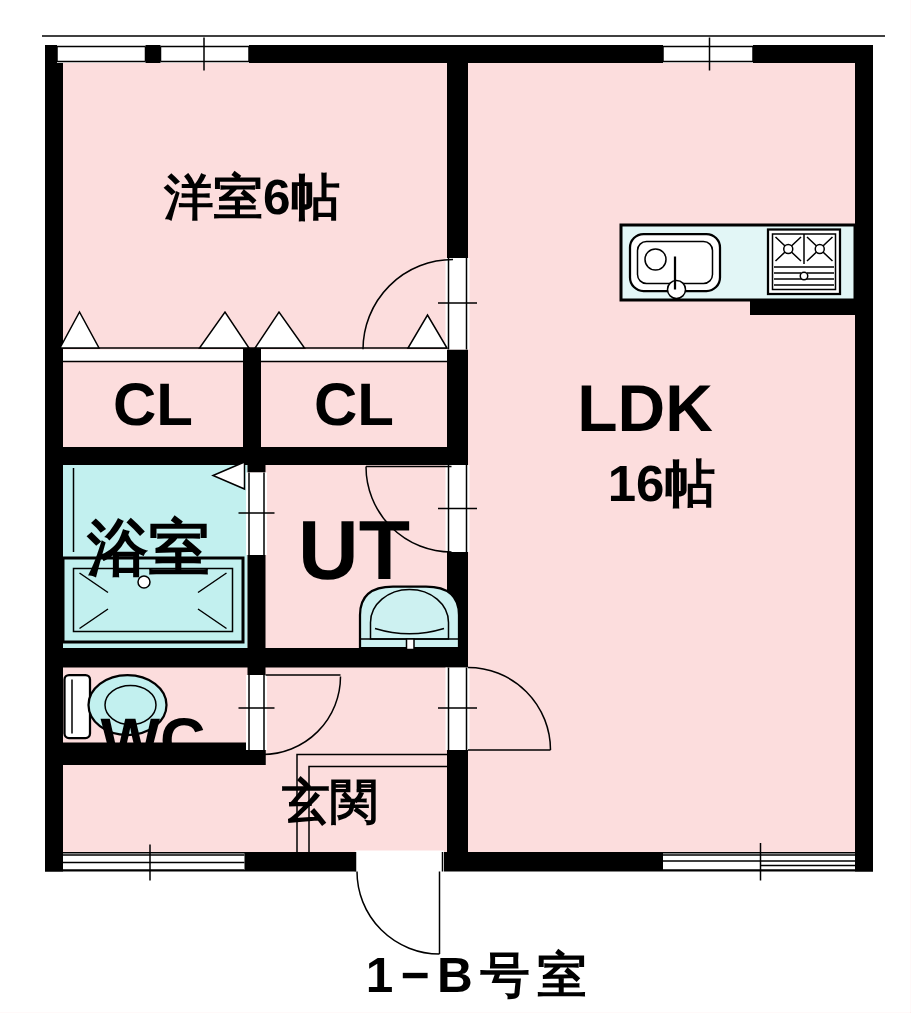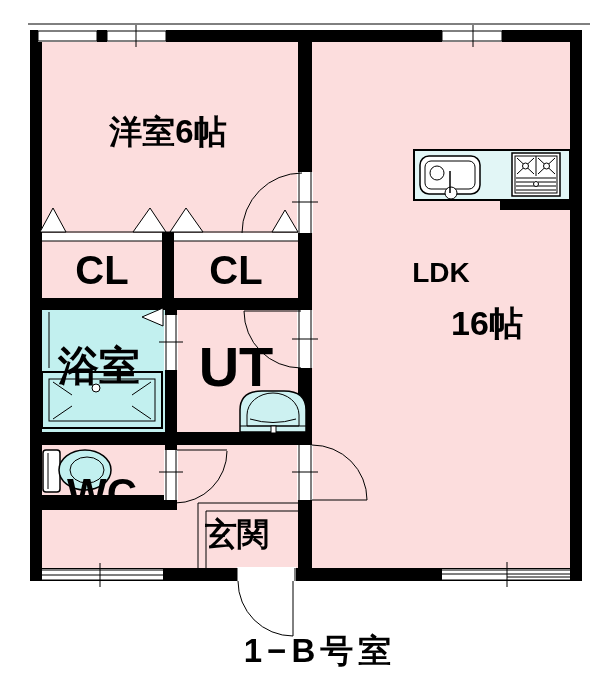--- a/index.html
+++ b/index.html
@@ -18,26 +18,26 @@
   .s15{stroke:var(--line,#000);stroke-width:1.5;}
   .s2{stroke:var(--line,#000);stroke-width:2;}
   .nf{fill:none;}
   .label{
     position:absolute;transform:translate(-50%,-50%);
     color:#000;font-weight:bold;white-space:nowrap;line-height:1;
   }
   .lbl-yoshitsu{left:168px;top:131px;font-size:33px;}
   .lbl-cl-left{left:102px;top:270px;font-size:40px;}
   .lbl-cl-right{left:236px;top:270px;font-size:40px;}
-  .lbl-ldk{left:441px;top:273px;font-size:28px;}
-  .lbl-ldk-size{left:441px;top:323px;font-size:34px;margin-left:46px;}
+  .lbl-ldk{left:430px;top:273px;font-size:44px;}
+  .lbl-ldk-size{left:441px;top:323px;font-size:34px;}
   .lbl-bath{left:99px;top:366px;font-size:41px;}
   .lbl-ut{left:236px;top:367px;font-size:56px;}
   .lbl-wc{left:102px;top:470px;font-size:42px;margin-top:24px;}
-  .lbl-genkan{left:237px;top:534px;font-size:32px;}
+  .lbl-genkan{left:220px;top:534px;font-size:32px;}
   .lbl-caption{left:320px;top:650px;font-size:33px;letter-spacing:5px;}
 </style>
 </head>
 <body>
 
 <div id="stage">
 
 <svg id="plan-svg" width="607" height="675" viewBox="0 0 607 675">
 
   <g>

